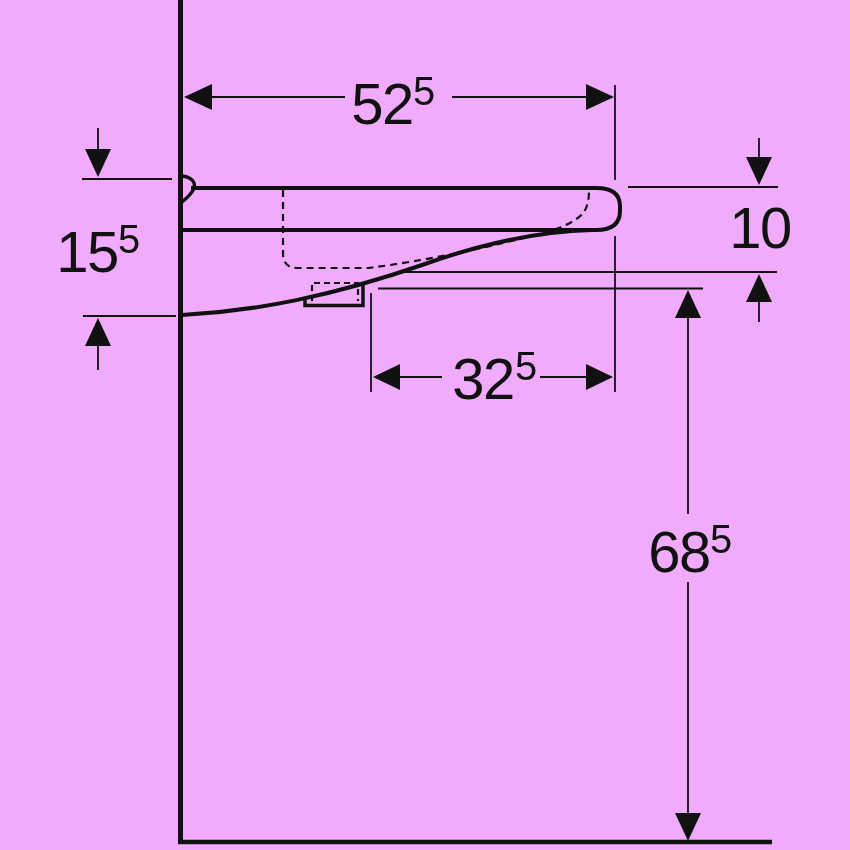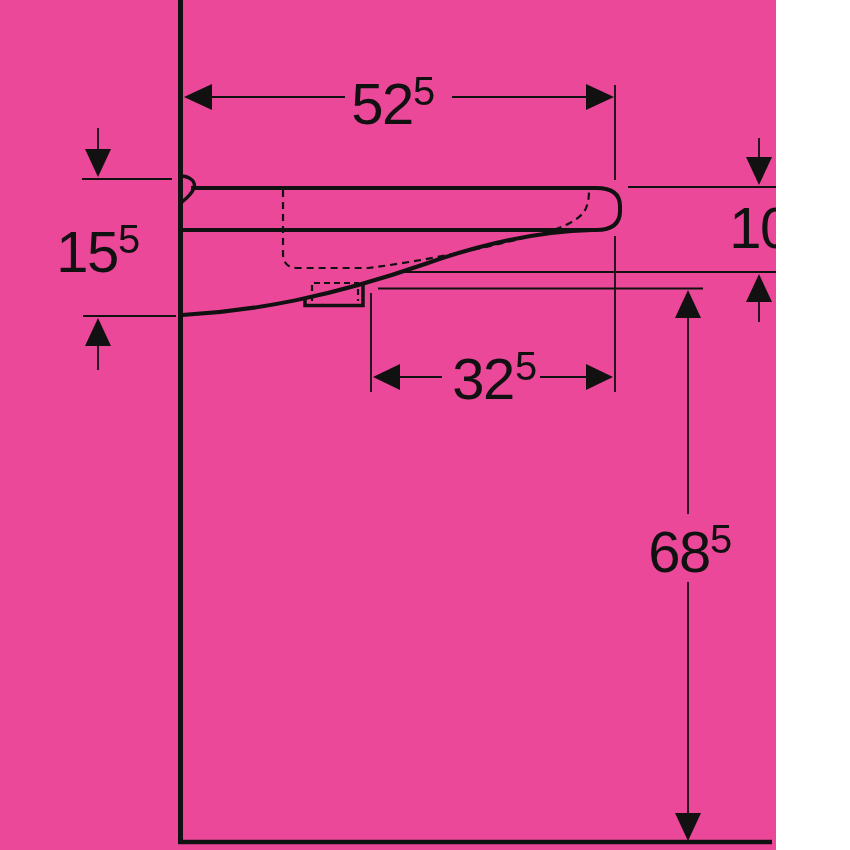--- a/index.html
+++ b/index.html
@@ -2,23 +2,23 @@
 <html><head>
 <meta charset="utf-8">
 <style>
   html, body {
     margin: 0;
     padding: 0;
     background: #ffffff;
   }
   .canvas {
     position: relative;
-    width: 776px;
+    width: 850px;
     height: 850px;
-    background: #ec4899;
+    background: #f0abfc;
     overflow: hidden;
   }
   svg {
     display: block;
     font-family: "Liberation Sans", "DejaVu Sans", sans-serif;
   }
   .dim-text {
     fill: #111111;
     font-size: 58px;
     letter-spacing: -1.5px;

